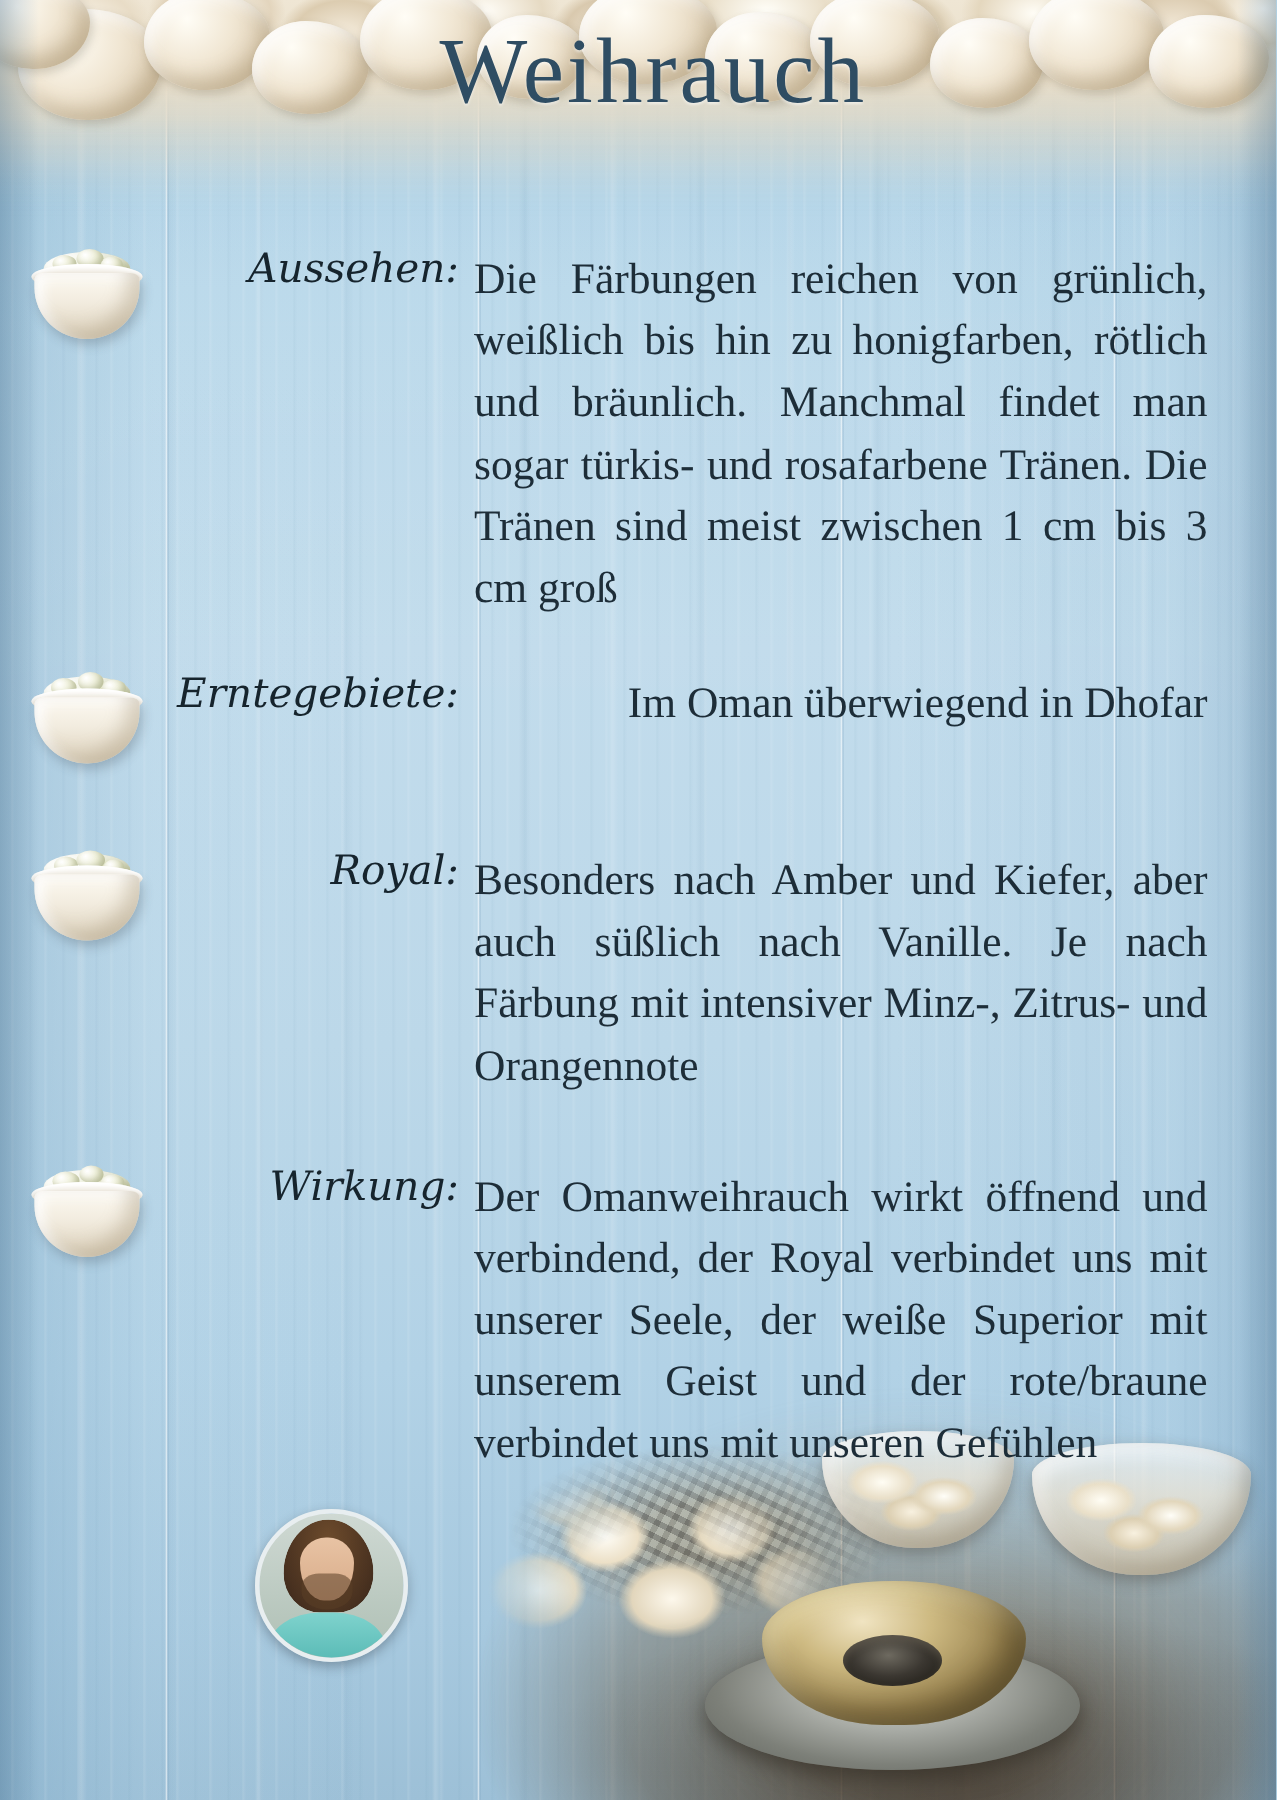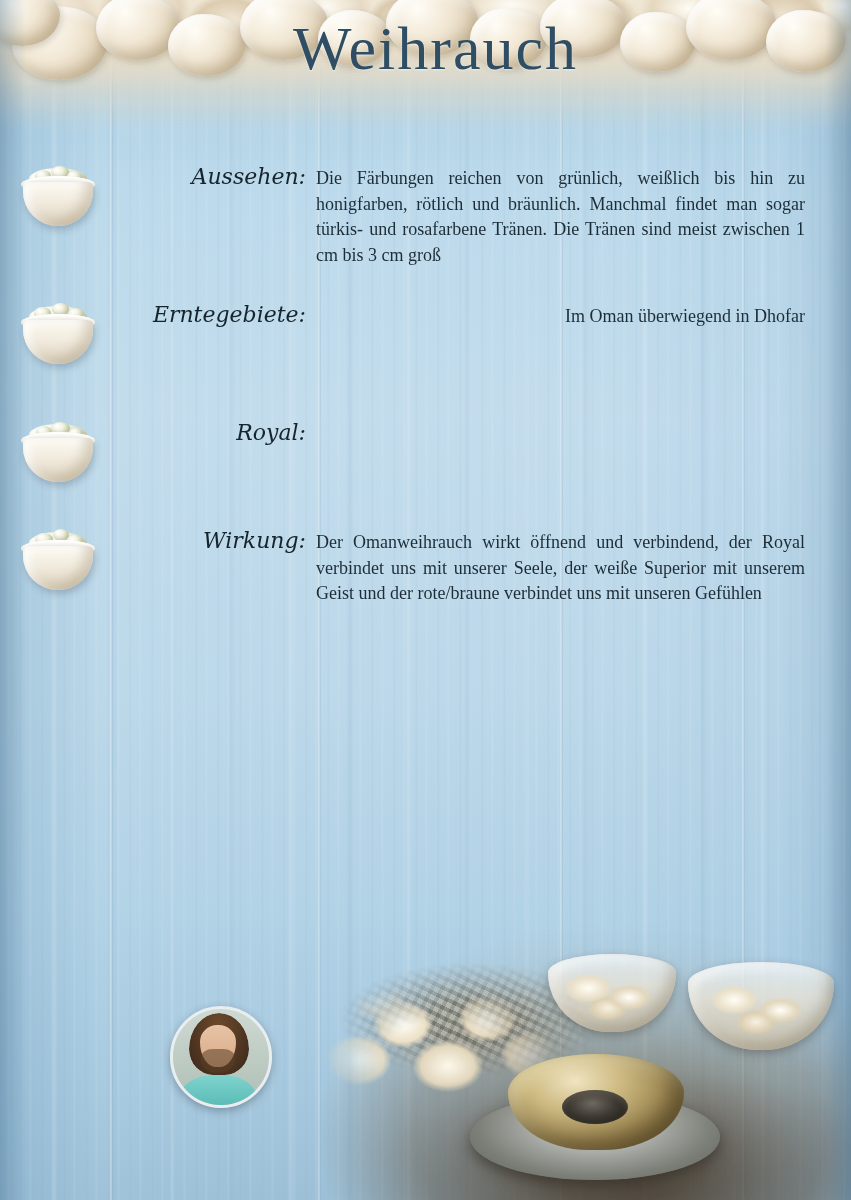--- a/index.html
+++ b/index.html
@@ -162,32 +162,32 @@
   .label-cell {
     width: 190px;
     flex: 0 0 190px;
     text-align: right;
     padding-right: 10px;
     padding-top: 4px;
   }
   .label-text {
     font-family: "DejaVu Serif", serif;
     font-style: italic;
-    font-size: 22px;
+    font-size: 27px;
     color: #16242d;
     white-space: nowrap;
   }
   .text-cell {
     flex: 1 1 auto;
     padding-right: 46px;
     padding-top: 6px;
   }
   .body-text {
     font-family: "Liberation Serif", serif;
-    font-size: 18px;
+    font-size: 29px;
     line-height: 1.42;
     color: #1d2d38;
     text-align: justify;
     text-justify: inter-word;
     hyphens: manual;
   }
   .body-text.single {
     text-align: right;
   }
 
@@ -517,20 +517,23 @@
             <div class="chunk" style="left:15px; top:10px; width:16px; height:12px;"></div>
             <div class="chunk" style="left:31px; top:11px; width:17px; height:11px;"></div>
           </div>
           <div class="rim"></div>
           <div class="cup"></div>
         </div>
       </div>
       <div class="label-cell">
         <span class="label-text">Royal:</span>
       </div>
+      <div class="text-cell">
+        <div class="body-text">Besonders nach Amber und Kiefer, aber auch süßlich nach Vanille. Je nach Färbung mit intensiver Minz-, Zitrus- und Orangennote</div>
+      </div>
     </div>
 
     <div class="row">
       <div class="bowl-cell">
         <div class="bowl">
           <div class="resin">
             <div class="chunk" style="left:6px;  top:1px;  width:18px; height:13px;"></div>
             <div class="chunk" style="left:24px; top:-3px; width:16px; height:12px;"></div>
             <div class="chunk" style="left:38px; top:3px;  width:16px; height:12px;"></div>
             <div class="chunk" style="left:14px; top:10px; width:17px; height:12px;"></div>

